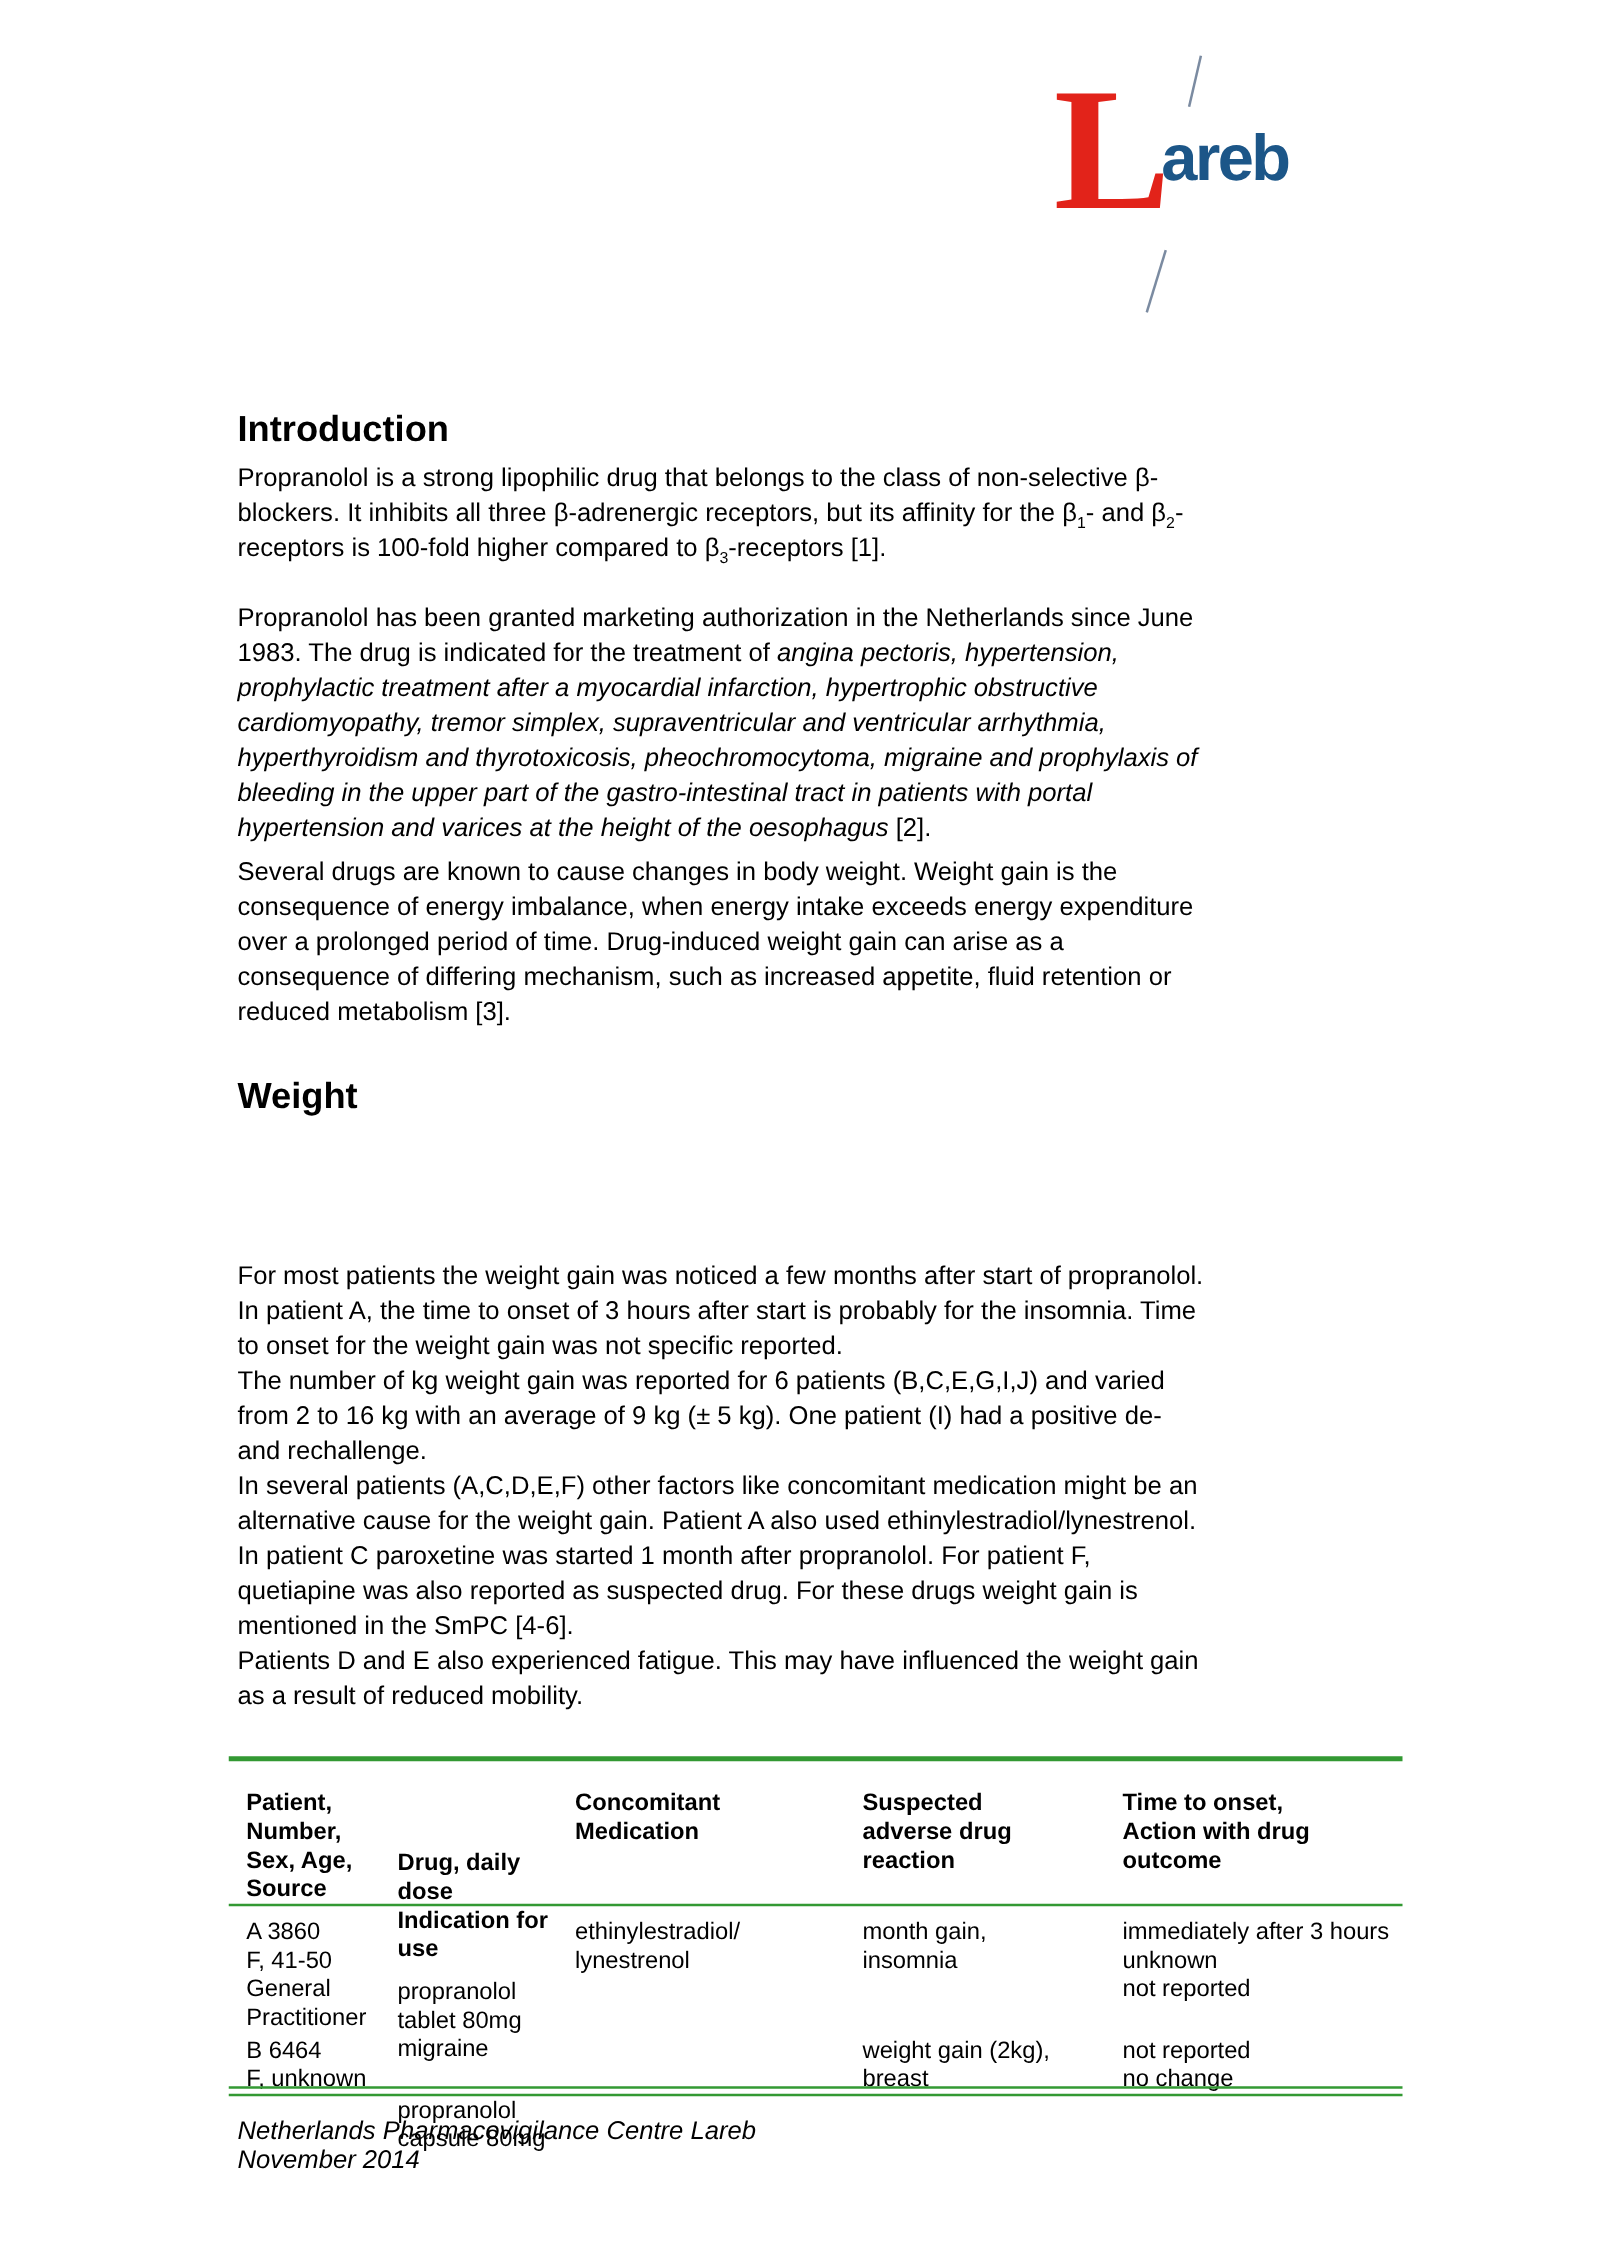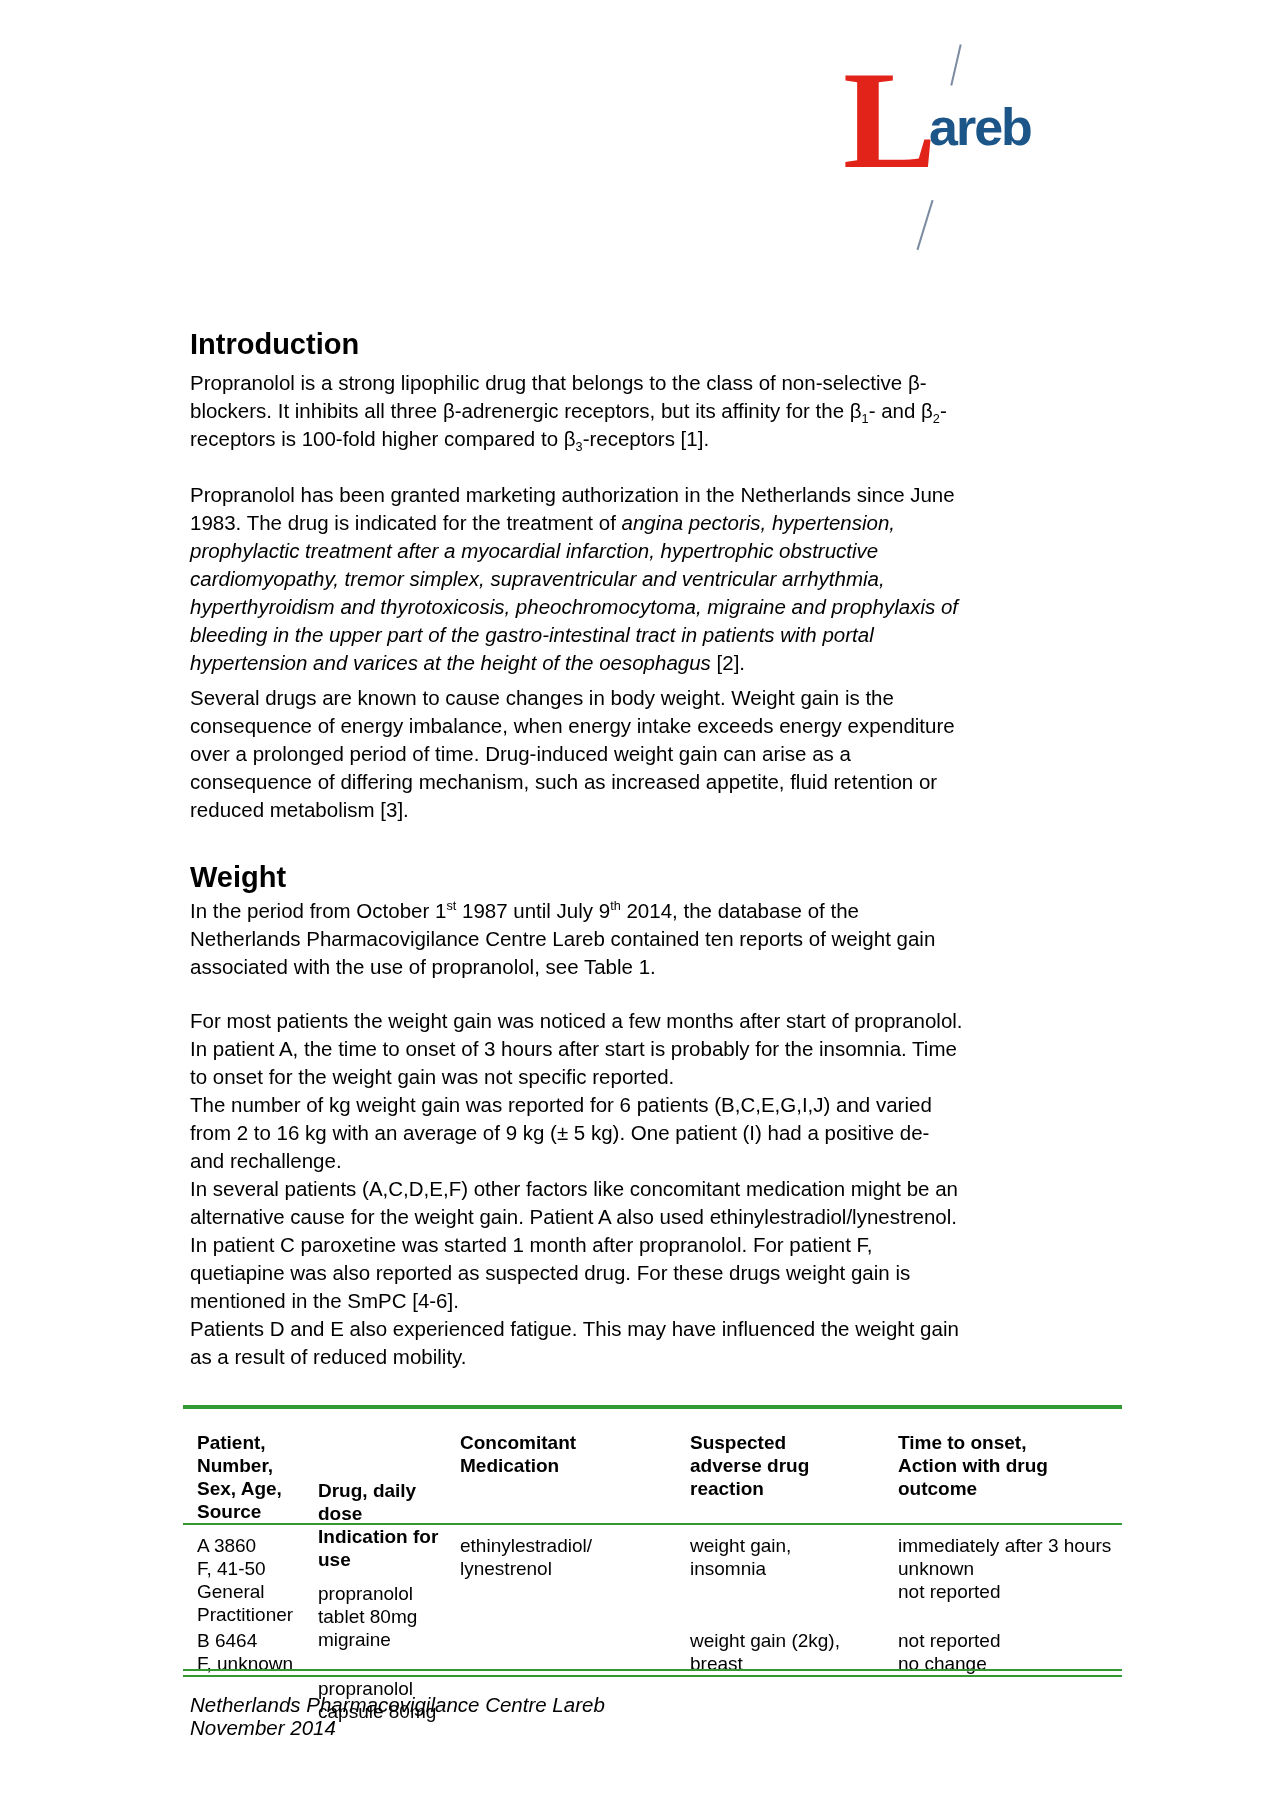--- a/index.html
+++ b/index.html
@@ -104,21 +104,20 @@
     <div class="slash slash-bottom"></div>
   </div>
 
 
   <div class="sec-h h-intro">Introduction</div>
   <p class="body-p p-intro-1">Propranolol is a strong lipophilic drug that belongs to the class of non-selective β-blockers. It inhibits all three β-adrenergic receptors, but its affinity for the β<sub>1</sub>- and β<sub>2</sub>-receptors is 100-fold higher compared to β<sub>3</sub>-receptors [1].</p>
   <p class="body-p p-intro-2">Propranolol has been granted marketing authorization in the Netherlands since June 1983. The drug is indicated for the treatment of <i>angina pectoris, hypertension, prophylactic treatment after a myocardial infarction, hypertrophic obstructive cardiomyopathy, tremor simplex, supraventricular and ventricular arrhythmia, hyperthyroidism and thyrotoxicosis, pheochromocytoma, migraine and prophylaxis of bleeding in the upper part of the gastro-intestinal tract in patients with portal hypertension and varices at the height of the oesophagus</i> [2].</p>
   <p class="body-p p-intro-3">Several drugs are known to cause changes in body weight. Weight gain is the consequence of energy imbalance, when energy intake exceeds energy expenditure over a prolonged period of time. Drug-induced weight gain can arise as a consequence of differing mechanism, such as increased appetite, fluid retention or reduced metabolism [3].</p>
 
   <div class="sec-h h-reports">Weight</div>
-  <p class="body-p p-rep-1">In the period from October 1<sup>st</sup> 1987 until July 9<sup>th</sup> 2014, the database of the Netherlands Pharmacovigilance Centre Lareb contained ten reports of weight gain associated with the use of propranolol, see Table 1.</p>
   <div class="rep-block">
     <p>For most patients the weight gain was noticed a few months after start of propranolol. In patient A, the time to onset of 3 hours after start is probably for the insomnia. Time to onset for the weight gain was not specific reported.</p>
     <p>The number of kg weight gain was reported for 6 patients (B,C,E,G,I,J) and varied from 2 to 16 kg with an average of 9 kg (± 5 kg). One patient (I) had a positive de- and rechallenge.</p>
     <p>In several patients (A,C,D,E,F) other factors like concomitant medication might be an alternative cause for the weight gain. Patient A also used ethinylestradiol/lynestrenol. In patient C paroxetine was started 1 month after propranolol. For patient F, quetiapine was also reported as suspected drug. For these drugs weight gain is mentioned in the SmPC [4-6].</p>
     <p>Patients D and E also experienced fatigue. This may have influenced the weight gain as a result of reduced mobility.</p>
   </div>
 
 
   <div class="tline tline-top"></div>
 
@@ -146,21 +145,21 @@
   <div class="row-a">
     <div class="cell col-1">A 3860
 F, 41-50
 General
 Practitioner</div>
     <div class="cell col-2">propranolol
 tablet 80mg
 migraine</div>
     <div class="cell col-3">ethinylestradiol/
 lynestrenol</div>
-    <div class="cell col-4">weight gain,
+    <div class="cell col-4">month gain,
 insomnia</div>
     <div class="cell col-5">immediately after 3 hours
 unknown
 not reported</div>
   </div>
 
   <div class="row-b">
     <div class="cell col-1">B 6464
 F, unknown</div>
     <div class="cell col-2">propranolol

